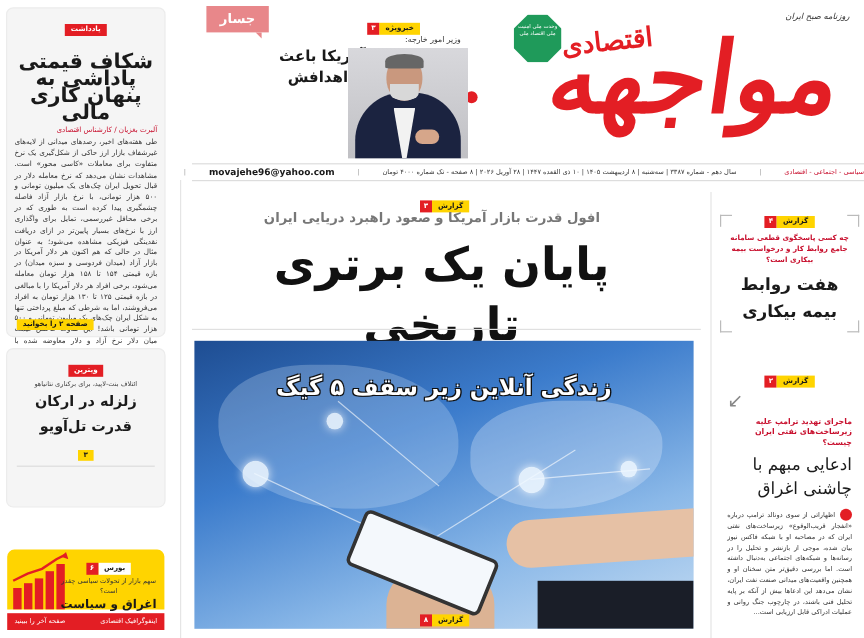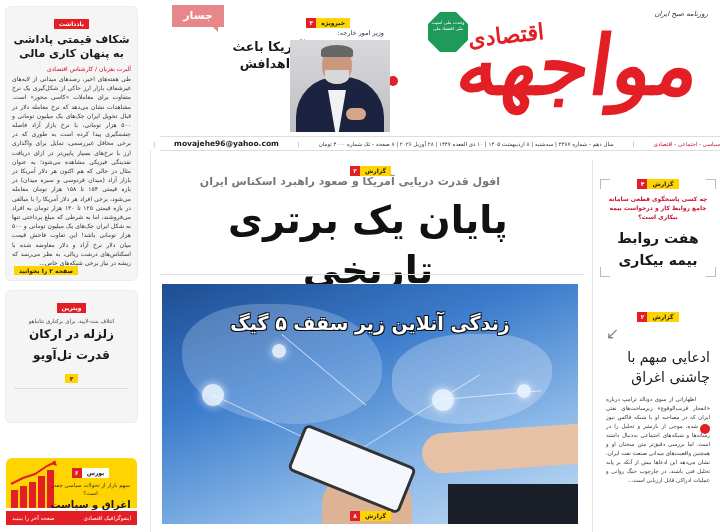--- a/index.html
+++ b/index.html
@@ -13,21 +13,21 @@
   .tag .tag-label { background: #ffd400; color: #1a1a1a; padding: 0 5px; height: 10px; }
   .tag .tag-num { background: #e31e24; color: #fff; padding: 0 3px; height: 10px; min-width: 10px; text-align: center; }
   .tag-red { background: #e31e24; color: #fff; padding: 0 5px; height: 10px; font-size: 6px; font-weight: bold; line-height: 10px; display: inline-block; }
   .tag-yellow { background: #ffd400; color: #1a1a1a; padding: 0 5px; height: 9px; font-size: 6px; font-weight: bold; line-height: 9px; display: inline-block; }
 
   
   .left-col { left: 5px; width: 133px; }
   .card { background: #f5f5f5; border: 1px solid #ececec; border-radius: 6px; }
 
   .editorial { top: 6px; height: 275px; padding: 4px 6px; text-align: center; }
-  .editorial h3 { font-size: 11px; font-weight: bold; line-height: 14px; margin-top: 3px; }
+  .editorial h3 { font-size: 17px; font-weight: bold; line-height: 14px; margin-top: 15px; }
   .editorial .author { color: #c8102e; font-size: 6px; text-align: right; margin-top: 4px; }
   .editorial .body { font-size: 6px; line-height: 9.2px; text-align: justify; color: #333; margin-top: 2px; }
   .editorial .more { position: absolute; bottom: 5px; left: 8px; }
 
   .opinion { top: 290px; height: 133px; text-align: center; padding: 4px 8px; }
   .opinion .kicker { font-size: 5.5px; color: #444; margin-top: 4px; }
   .opinion .headline { font-size: 12px; font-weight: bold; line-height: 21px; }
   .opinion .sep { border-top: 1px solid #ddd; margin: 3px 0 2px; }
 
   .bourse { top: 458px; height: 50px; left: 6px; width: 131px; background: #ffd400; border-radius: 6px 6px 0 0; }
@@ -148,21 +148,21 @@
   <span class="section">سیاسی - اجتماعی - اقتصادی</span>
 </div>
 
 <div class="abs main-head">
   <div class="tagpos">
     <span class="tag">
       <span class="tag-label">گزارش</span>
       <span class="tag-num">۳</span>
     </span>
   </div>
-  <div class="kicker">افول قدرت دریایی آمریکا و صعود راهبرد اسکناس ایران</div>
+  <div class="kicker">افول قدرت بازار آمریکا و صعود راهبرد دریایی ایران</div>
   <div class="headline">پایان یک برتری تاریخی</div>
   <div class="rule"></div>
 </div>
 
 <div class="abs hero">
   <div class="map"></div>
   <div class="map2"></div>
   <div class="line" style="left:50px;top:110px;width:140px;transform:rotate(25deg)"></div>
   <div class="line" style="left:190px;top:170px;width:150px;transform:rotate(-32deg)"></div>
   <div class="line" style="left:120px;top:50px;width:110px;transform:rotate(40deg)"></div>
@@ -245,16 +245,17 @@
 </div>
 
 <div class="abs right-col box2">
   <div style="text-align:center">
     <span class="tag">
       <span class="tag-label">گزارش</span>
       <span class="tag-num">۲</span>
     </span>
   </div>
   <div class="arrow">↙</div>
+  <div class="kicker">ماجرای تهدید ترامپ علیه زیرساخت‌های نفتی ایران چیست؟</div>
   <div class="headline">ادعایی مبهم با چاشنی اغراق</div>
   <div class="lead-icon"></div>
   <div class="body">اظهاراتی از سوی دونالد ترامپ درباره «انفجار قریب‌الوقوع» زیرساخت‌های نفتی ایران که در مصاحبه او با شبکه فاکس نیوز بیان شده، موجی از بازنشر و تحلیل را در رسانه‌ها و شبکه‌های اجتماعی به‌دنبال داشته است. اما بررسی دقیق‌تر متن سخنان او و همچنین واقعیت‌های میدانی صنعت نفت ایران، نشان می‌دهد این ادعاها بیش از آنکه بر پایه تحلیل فنی باشند، در چارچوب جنگ روانی و عملیات ادراکی قابل ارزیابی است...</div>
 </div>
 
 </body></html>

